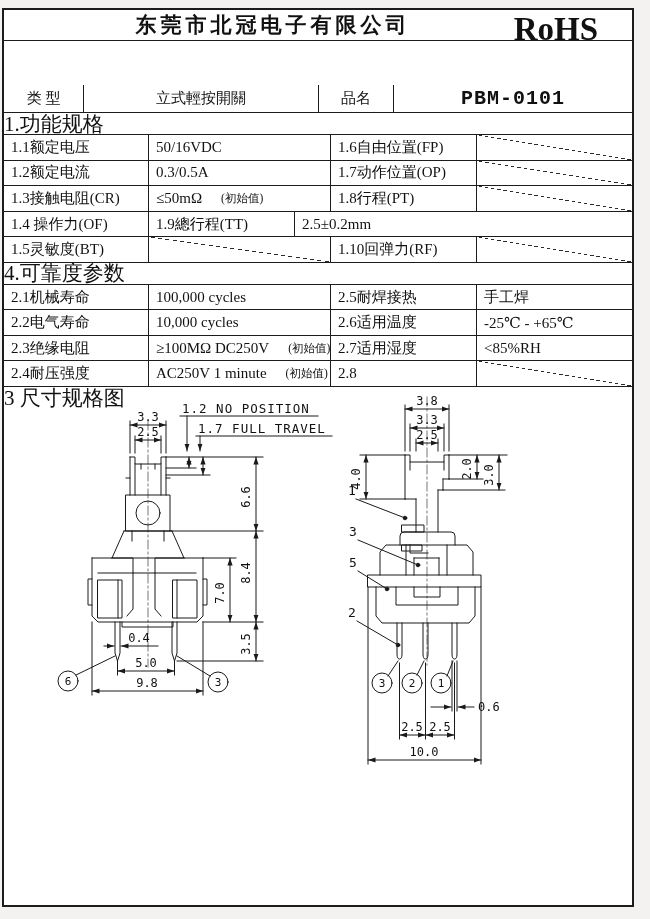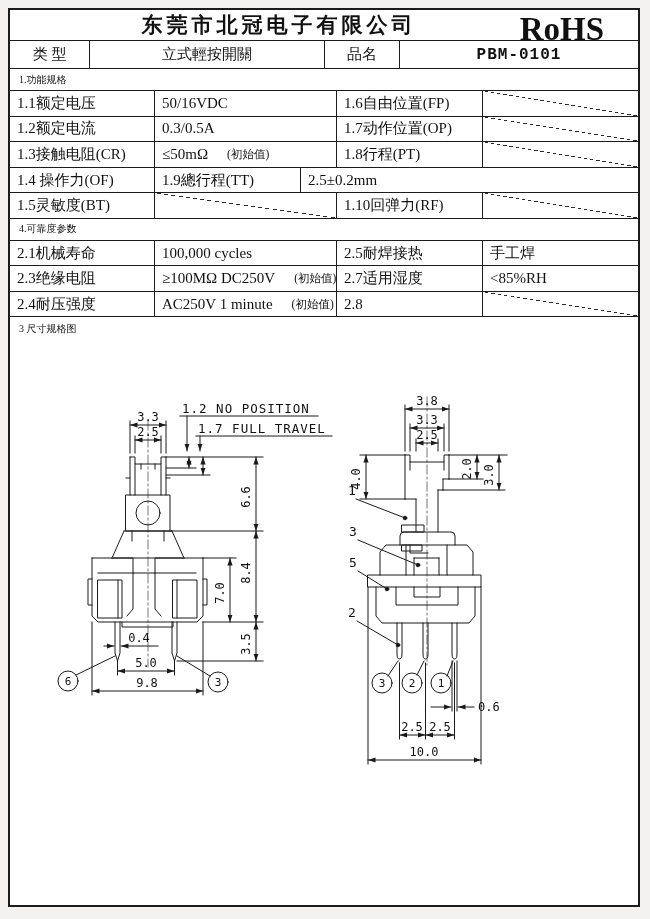--- a/index.html
+++ b/index.html
@@ -1,34 +1,34 @@
 <!DOCTYPE html>
 <html><head>
 <meta charset="utf-8">
 <style>
   html,body{margin:0;padding:0;background:#e9e8e6;}
   .stage{position:relative;width:650px;height:919px;background:#f3f2f0;overflow:hidden;
          font-family:"Liberation Serif","DejaVu Serif","DejaVu Sans",serif;color:#111;}
-  .page{position:absolute;left:8px;top:8px;width:632px;height:899px;background:#fff;
+  .page{position:absolute;left:2px;top:8px;width:632px;height:899px;background:#fff;
         border:2px solid #1c1c1c;box-sizing:border-box;}
   .row{display:flex;border-bottom:1px solid #1c1c1c;box-sizing:border-box;align-items:stretch;}
   .cell{box-sizing:border-box;border-right:1px solid #1c1c1c;display:flex;align-items:center;
         padding:0 7px;font-size:15px;white-space:nowrap;overflow:hidden;}
   .cell.last{border-right:none;}
   .center{justify-content:center;}
   .titlerow{height:31px;position:relative;display:flex;align-items:center;justify-content:center;
             border-bottom:1px solid #1c1c1c;box-sizing:border-box;}
   .company{font-size:21px;font-weight:bold;letter-spacing:4px;margin-right:90px;}
   .rohs{position:absolute;right:34px;top:1px;font-size:33px;font-weight:bold;
         font-family:"Liberation Serif","DejaVu Serif",serif;}
-  .typerow{height:28px;}
+  .typerow{height:28px;margin-top:44px;}
   .t1{width:80px;}  .t2{width:235px;} .t3{width:75px;}
-  .t4{flex:1;font-weight:bold;font-size:16px;letter-spacing:1px;
+  .t4{flex:1;font-weight:bold;font-size:20px;letter-spacing:1px;
       font-family:"Liberation Mono","DejaVu Sans Mono",monospace;}
-  .sechead{height:22px;padding-left:9px;display:flex;align-items:center;font-size:10px;
+  .sechead{height:22px;display:flex;align-items:center;font-size:21px;
            border-bottom:1px solid #1c1c1c;box-sizing:border-box;}
   .specrow{height:25.6px;}
   .relrow{height:25.5px;}
   .c1{width:145px;} .c2{width:182px;} .c3{width:146px;} .c4{flex:1;}
   .small{font-size:11.5px;padding-left:19px;}
   .diag{background:linear-gradient(to top right,transparent 49.5%,#2a2a2a 49.5%,#2a2a2a 50.6%,transparent 50.6%);}
   .s3head{height:23px;border-bottom:none;text-align:right;}
   svg text{font-family:"DejaVu Sans Mono","Liberation Mono",monospace;font-size:12px;
            fill:#111;stroke:none;}
   svg text.note{font-size:12.5px;letter-spacing:1px;}
@@ -94,20 +94,28 @@
 
     <div class="sechead">4.可靠度参数</div>
 
     <div class="row relrow">
       <div class="cell c1">2.1机械寿命</div>
       <div class="cell c2">
           <span>100,000 cycles</span>
         </div>
       <div class="cell c3">2.5耐焊接热</div>
       <div class="cell c4 last">手工焊</div>
+    </div>
+    <div class="row relrow">
+      <div class="cell c1">2.2电气寿命</div>
+      <div class="cell c2">
+          <span>10,000 cycles</span>
+        </div>
+      <div class="cell c3">2.6适用温度</div>
+      <div class="cell c4 last">-25℃ - +65℃</div>
     </div>
     <div class="row relrow">
       <div class="cell c1">2.3绝缘电阻</div>
       <div class="cell c2">
           <span>≥100MΩ DC250V</span>
           <span class="small">(初始值)</span>
         </div>
       <div class="cell c3">2.7适用湿度</div>
       <div class="cell c4 last">&lt;85%RH</div>
     </div>

